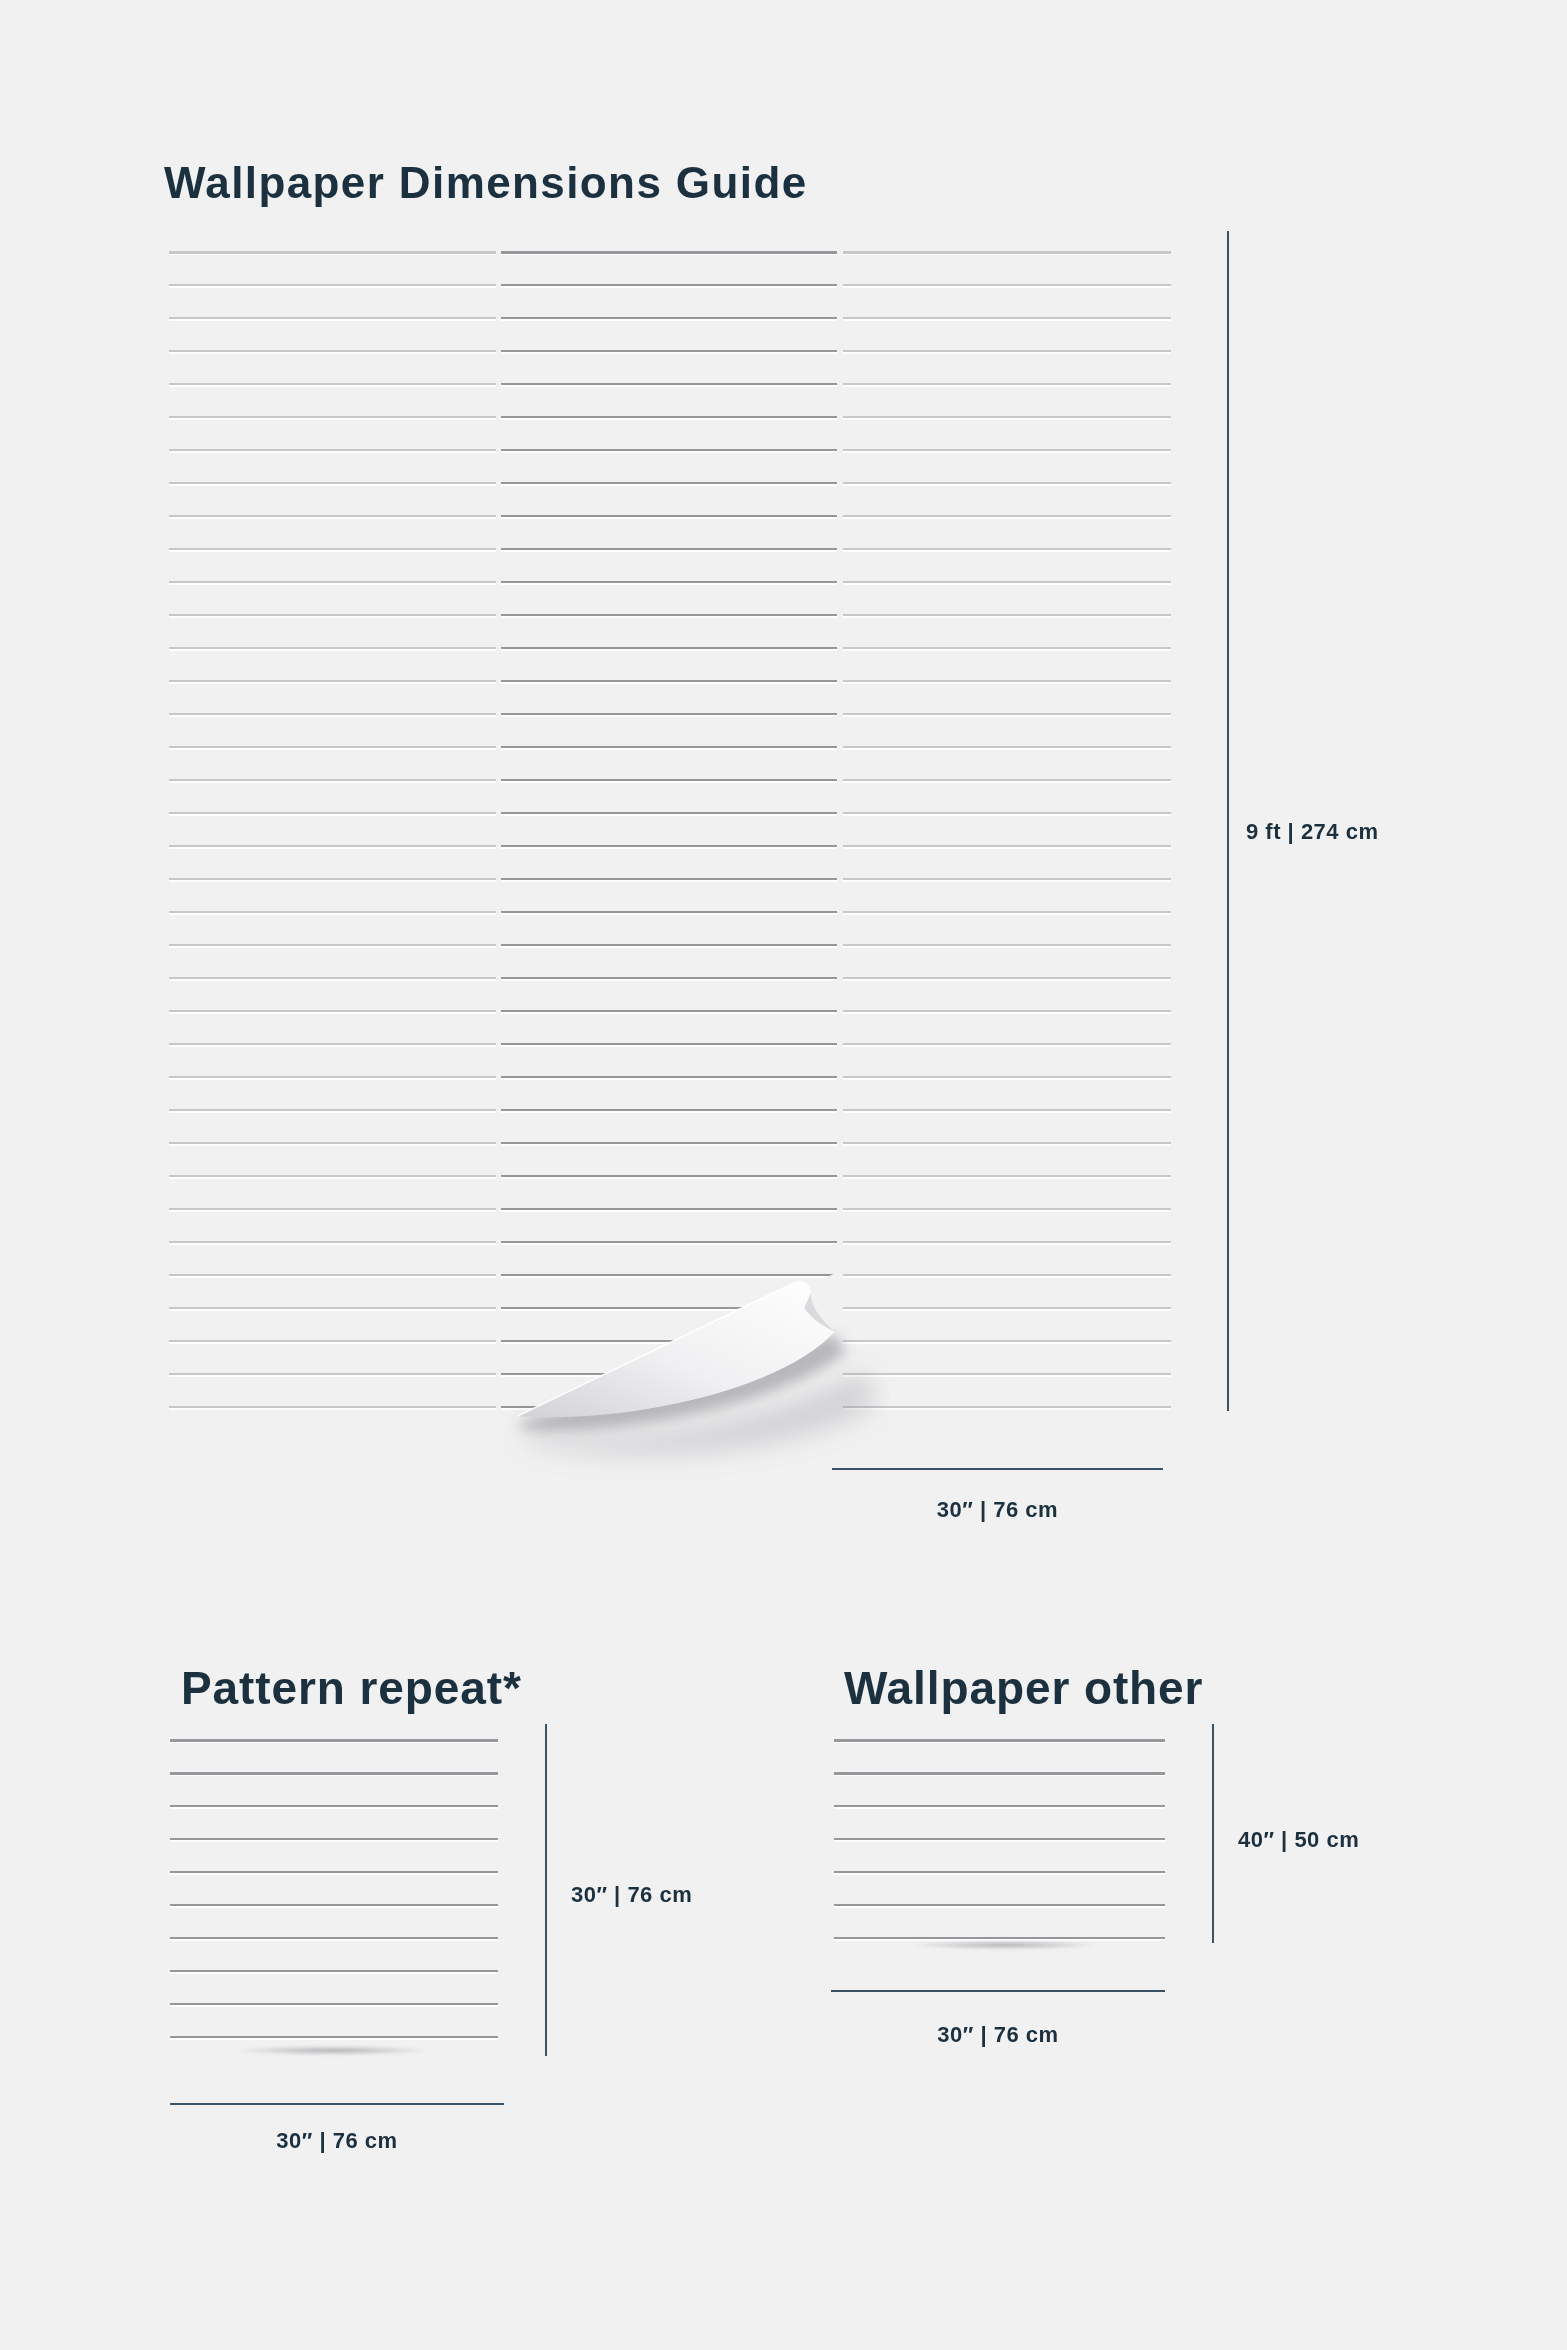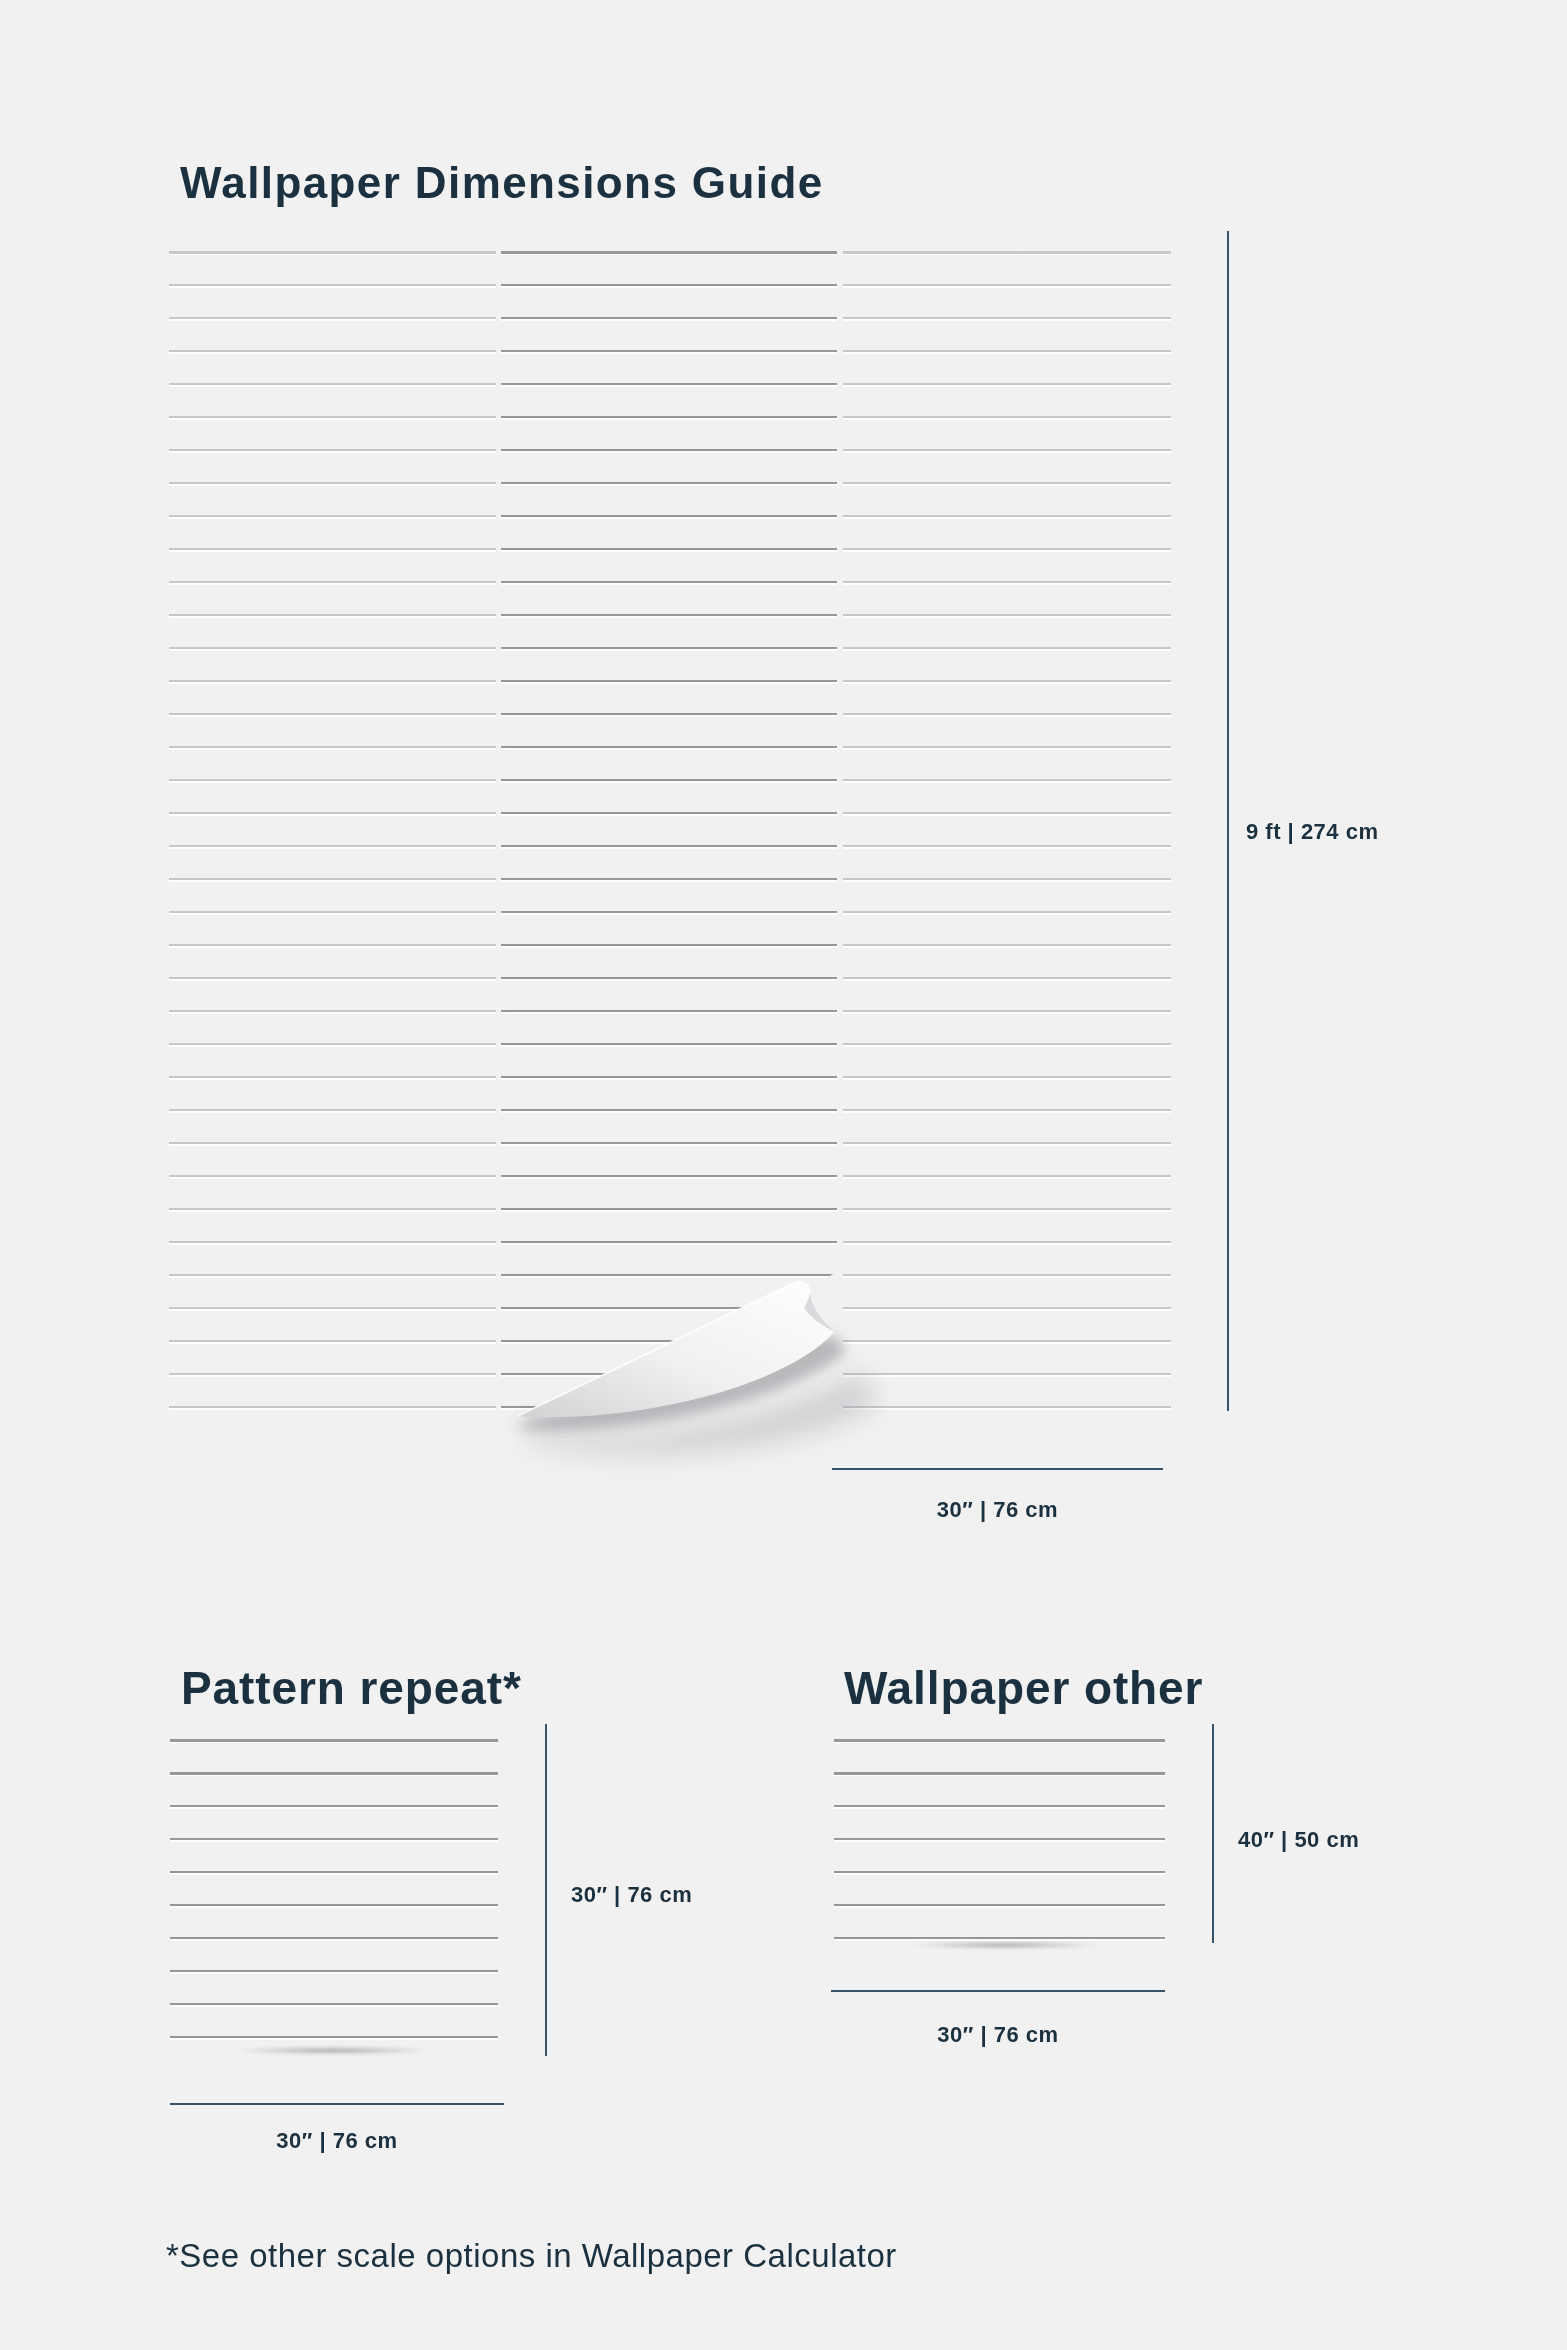--- a/index.html
+++ b/index.html
@@ -14,21 +14,21 @@
   .canvas{
     position:relative;width:1568px;height:2351px;overflow:hidden;
     background:var(--background);
     color:var(--text);
     font-family:"Liberation Sans",sans-serif;
   }
   .heading{
     position:absolute;font-size:46px;font-weight:600;letter-spacing:0.9px;
     line-height:1.15;white-space:nowrap;color:var(--text);
   }
-  .page-title{left:180px;top:129px;font-size:44px;letter-spacing:1.4px}
+  .page-title{left:164px;top:129px;font-size:44px;letter-spacing:1.4px}
   .dim-label{
     position:absolute;font-size:22px;font-weight:600;letter-spacing:0.5px;
     line-height:39px;white-space:nowrap;color:var(--text);
   }
   .centered{text-align:center}
   
   .stripes{position:absolute;background-repeat:repeat}
   .stripes-light{
     background-image:repeating-linear-gradient(180deg,
       rgba(0,0,0,0) 0px, rgba(0,0,0,0) 13.8px,
@@ -116,16 +116,15 @@
   <div>
     <h2 class="heading" style="left:844px;top:1624px">Wallpaper other</h2>
     <div class="stripes stripes-dark" style="left:834px;top:1725px;width:331px;height:228px"></div>
     <div class="swatch-shadow" style="left:872px;top:1939px;width:266px;height:12px"></div>
     <div class="vline" style="left:1212px;top:1724px;height:219px"></div>
     <div class="dim-label" style="left:1238px;top:1820px">40″ | 50 cm</div>
     <div class="hline" style="left:831px;top:1990px;width:334px"></div>
     <div class="dim-label centered" style="left:831px;top:2015px;width:334px">30″ | 76 cm</div>
   </div>
 
-  <div class="footnote">*See other scale options in Wallpaper Calculator</div>
 
 </div>
 
 
 </body></html>

